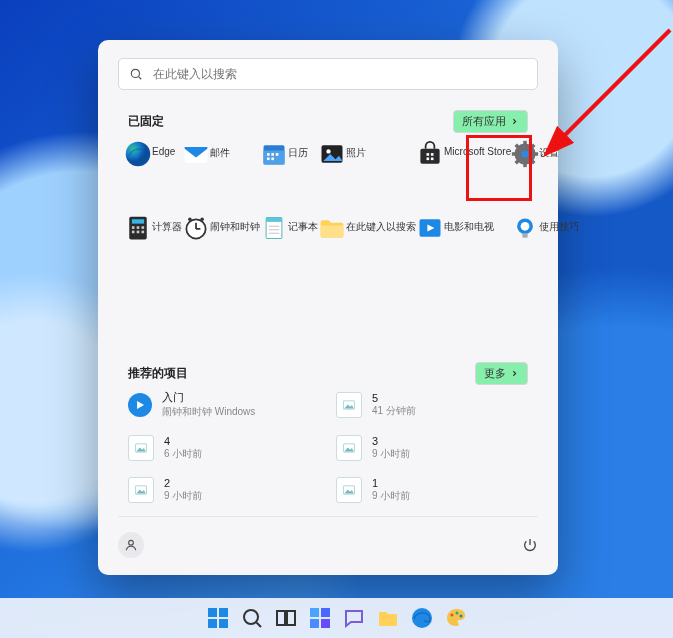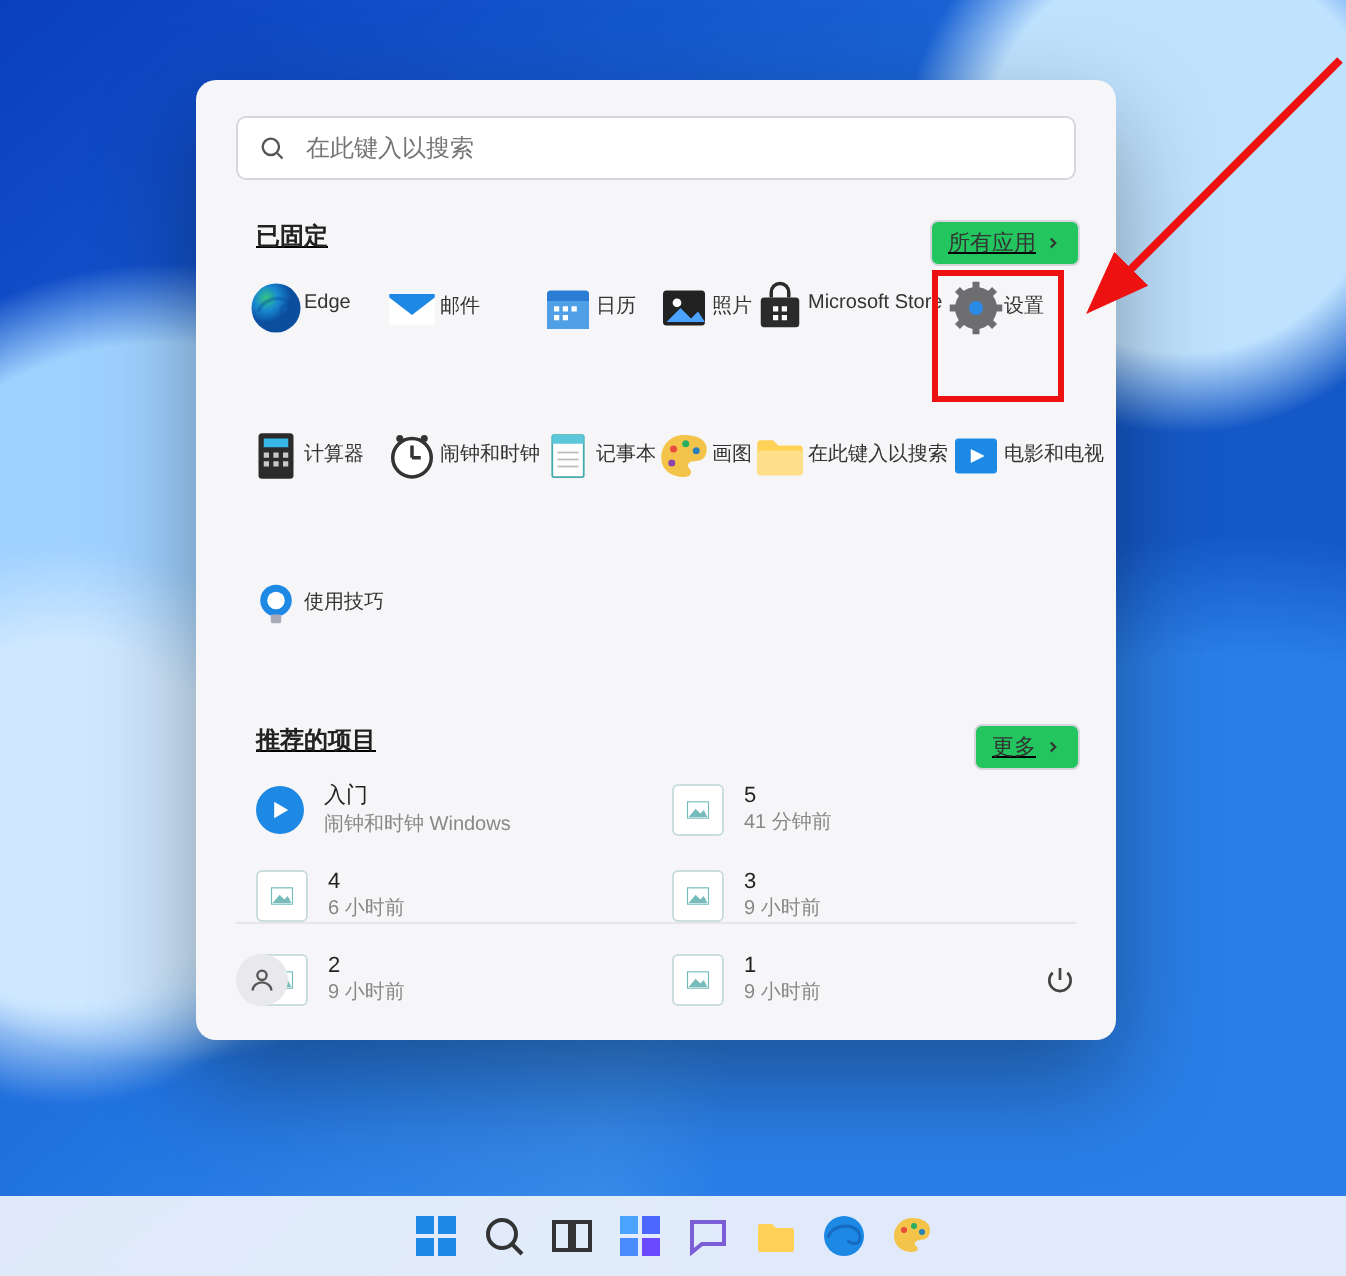--- a/index.html
+++ b/index.html
@@ -4,27 +4,27 @@
 <style>
   html,body{margin:0;padding:0;width:673px;height:638px;overflow:hidden;font-family:"Segoe UI","Microsoft YaHei",sans-serif;}
   .wallpaper{position:absolute;inset:0;background:
     radial-gradient(circle at 88% 12%, #bfe2ff 0 100px, transparent 140px),
     radial-gradient(circle at 12% 52%, #9fd1ff 0 160px, transparent 200px),
     radial-gradient(circle at 92% 92%, #2a7ee6 0 260px, transparent 320px),
     radial-gradient(circle at 78% 48%, #1559c7 0 200px, transparent 260px),
     linear-gradient(140deg,#0a3fbd 0%,#2173e0 50%,#56abf4 100%);
   }
   .swirl{position:absolute;border-radius:50%;filter:blur(2px);}
-  .start{position:absolute;left:98px;top:40px;width:460px;height:480px;background:#f6f6f8;border-radius:10px;box-shadow:0 20px 50px rgba(0,0,0,.35);}
+  .start{position:absolute;left:98px;top:40px;width:460px;height:535px;background:#f6f6f8;border-radius:10px;box-shadow:0 20px 50px rgba(0,0,0,.35);}
   .search{position:absolute;left:20px;top:18px;right:20px;height:32px;background:#fff;border:1px solid #d7d7dc;border-radius:5px;display:flex;align-items:center;padding:0 10px;box-sizing:border-box;}
   .search svg{width:14px;height:14px;color:#555;}
   .search input{border:none;outline:none;flex:1;margin-left:8px;font-size:12px;color:#444;background:transparent;}
-  .sec-head{position:absolute;left:30px;right:18px;display:flex;justify-content:space-between;text-decoration:underline;}
+  .sec-head{position:absolute;left:30px;right:30px;display:flex;align-items:center;justify-content:space-between;}
   .sec-head .title{font-size:12px;font-weight:600;color:#222;}
-  .pill{display:flex;align-items:center;gap:4px;font-size:11px;color:#333;background:#22c55e;border:1px solid #d5d5db;border-radius:4px;padding:3px 8px;cursor:pointer;}
+  .pill{display:flex;align-items:center;gap:4px;font-size:11px;color:#333;background:#86efac;border:1px solid #d5d5db;border-radius:4px;padding:3px 8px;cursor:pointer;}
   .pill svg{width:9px;height:9px;}
   .pinned{position:absolute;left:26px;top:100px;right:26px;display:grid;grid-template-columns:repeat(6,1fr);row-gap:14px;}
   .app{display:flex;flex-direction:row;align-items:flex-start;justify-content:flex-start;height:60px;cursor:pointer;}
   .app .ic{width:28px;height:28px;display:flex;align-items:center;justify-content:center;}
   .app .lbl{font-size:10px;color:#333;margin-top:6px;text-align:center;white-space:nowrap;}
   .highlight{position:absolute;border:3px solid #e11;pointer-events:none;}
   .reco{position:absolute;left:30px;top:350px;right:30px;display:grid;grid-template-columns:1fr 1fr;row-gap:12px;column-gap:20px;gap:16px;}
   .ritem{display:flex;align-items:center;gap:10px;cursor:pointer;}
   .rthumb{width:24px;height:24px;border-radius:3px;display:flex;align-items:center;justify-content:center;}
   .rtxt{display:flex;flex-direction:column;}
@@ -188,32 +188,20 @@
             <line x1="10" y1="14" x2="22" y2="14" stroke="#bbb"></line>
             <line x1="10" y1="18" x2="22" y2="18" stroke="#bbb"></line>
             <line x1="10" y1="22" x2="22" y2="22" stroke="#bbb"></line>
           </svg>
       </div>
       <span class="lbl">记事本</span>
     </div>
     <div class="app">
       <div class="ic">
         <svg viewBox="0 0 32 32">
-            <path d="M16 4 C8 4 3 10 3 17 c0 7 6 11 13 11 4 0 5-3 3-5 -2-2 0-4 3-4 4 0 7-2 7-7 C29 7 24 4 16 4 Z" fill="#f4c44a"></path>
-            <circle cx="10" cy="12" r="2" fill="#e74c3c"></circle>
-            <circle cx="17" cy="9" r="2" fill="#27ae60"></circle>
-            <circle cx="23" cy="13" r="2" fill="#2980b9"></circle>
-            <circle cx="9" cy="20" r="2" fill="#8e44ad"></circle>
-          </svg>
-      </div>
-      <span class="lbl">画图</span>
-    </div>
-    <div class="app">
-      <div class="ic">
-        <svg viewBox="0 0 32 32">
             <path d="M3 9 L3 25 a2 2 0 0 0 2 2 H27 a2 2 0 0 0 2-2 V12 a2 2 0 0 0-2-2 H15 L12 7 H5 a2 2 0 0 0-2 2 Z" fill="#ffd257"></path>
             <rect x="3" y="13" width="26" height="14" rx="2" fill="#ffe08a"></rect>
           </svg>
       </div>
       <span class="lbl">在此键入以搜索</span>
     </div>
     <div class="app">
       <div class="ic">
         <svg viewBox="0 0 32 32">
             <rect x="4" y="6" width="24" height="20" rx="2" fill="#1e88e5"></rect>

